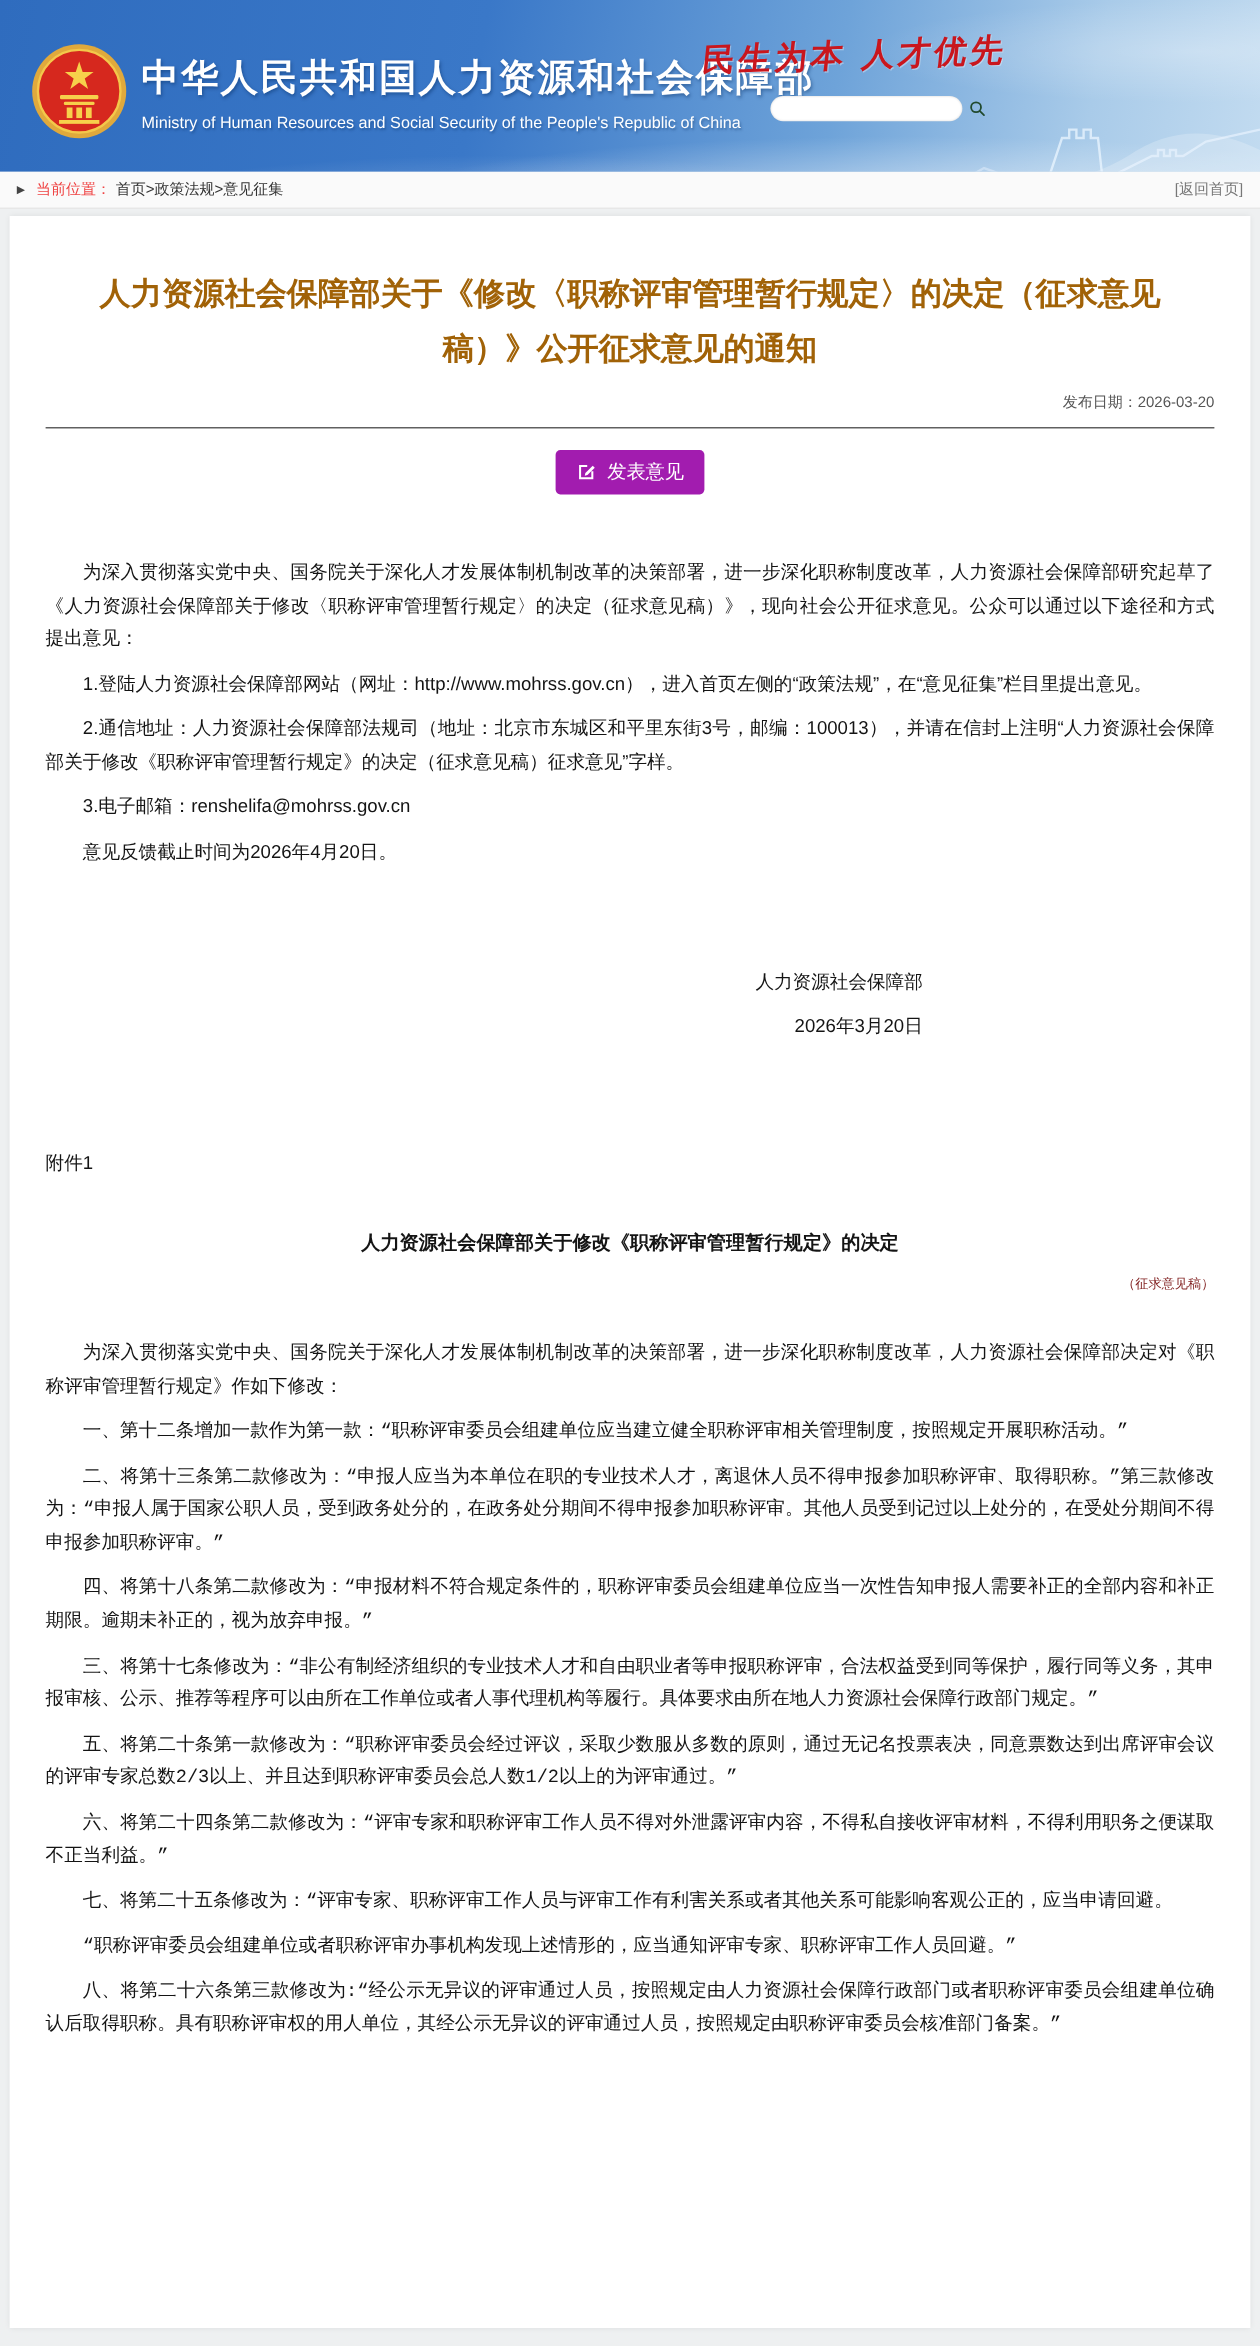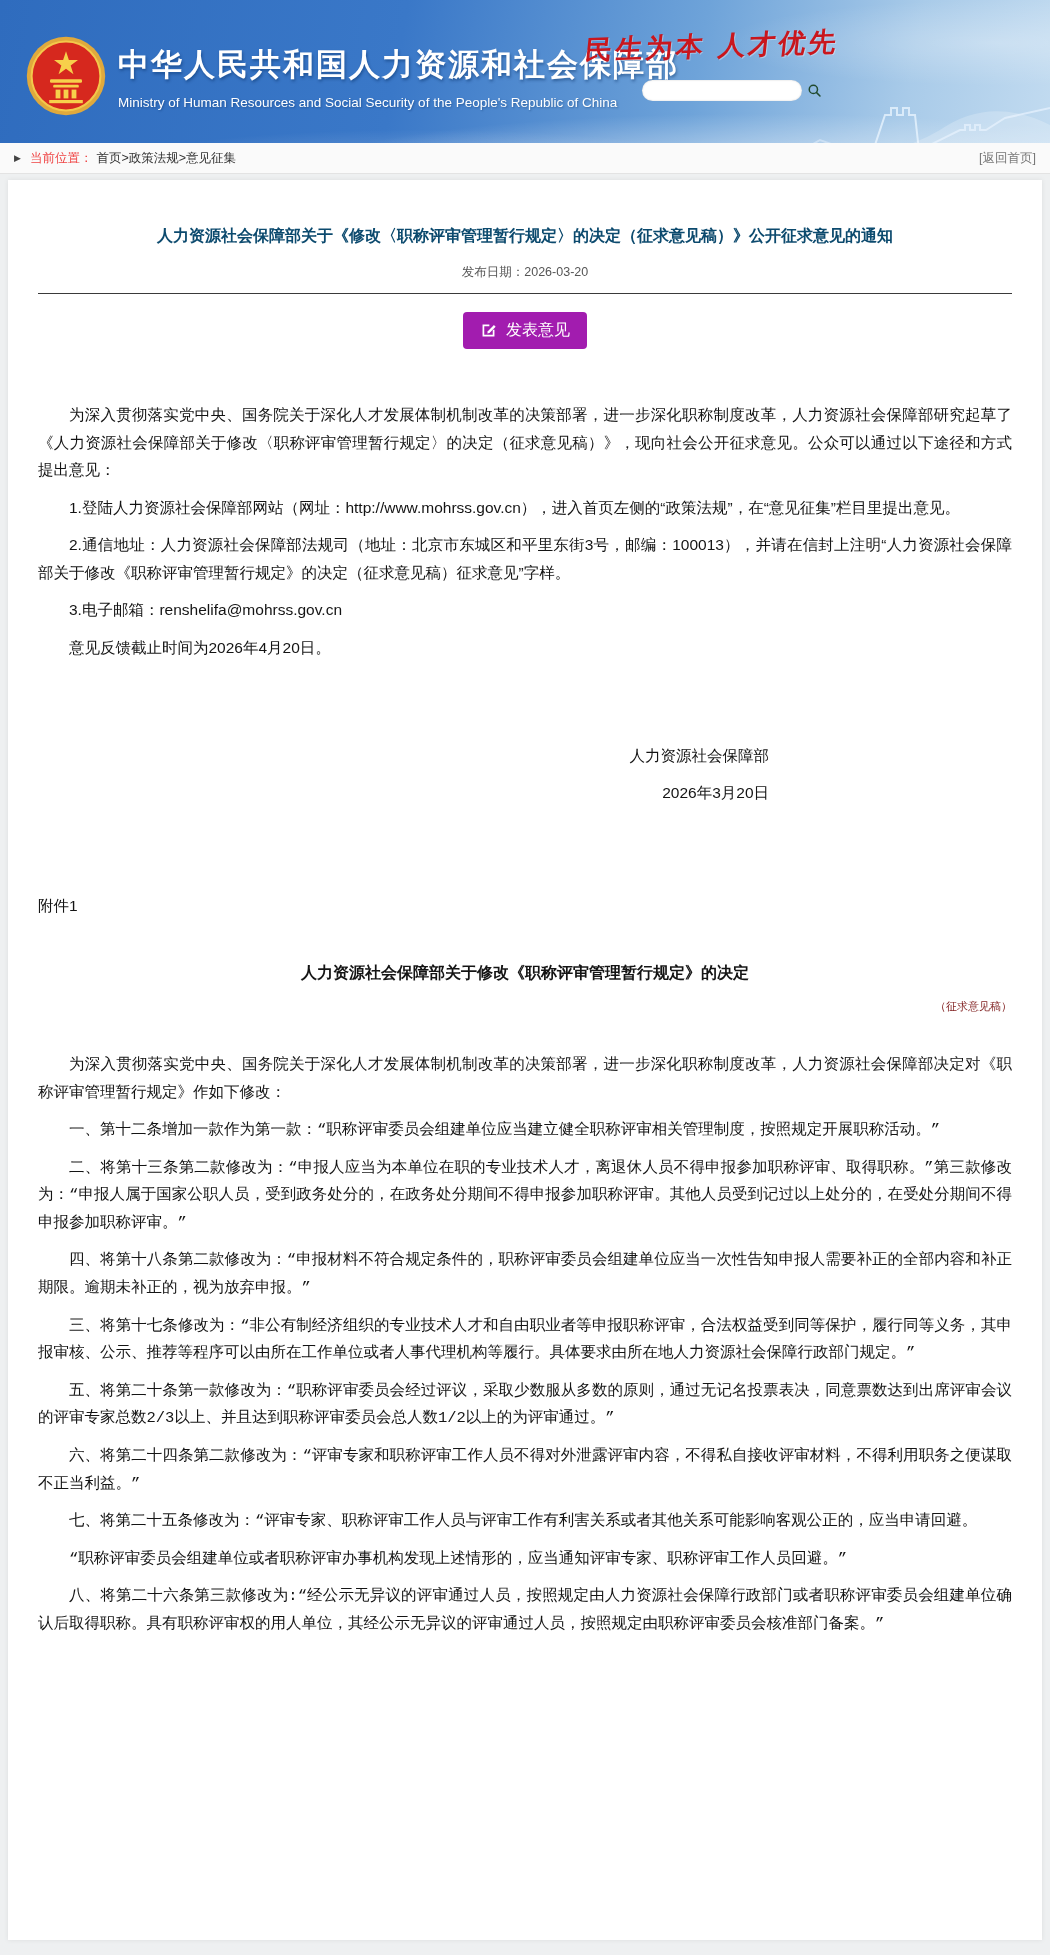--- a/index.html
+++ b/index.html
@@ -54,23 +54,23 @@
   .breadcrumb-path { color: #333; cursor: pointer; }
   .return-home { margin-left: auto; color: #777; text-decoration: none; font-size: 12.5px; cursor: pointer; }
 
   
   .content-card {
     margin: 6px 8px 0; background: #fff; box-shadow: 0 0 5px rgba(0,0,0,.08);
     padding: 28px 30px 40px; min-height: 1760px;
   }
   .article-title {
     max-width: 900px; margin: 14px auto 0; text-align: center;
-    font-size: 16px; font-weight: bold; line-height: 1.75; color: #0c4a6e;
+    font-size: 26px; font-weight: bold; line-height: 1.75; color: #a16207;
   }
-  .publish-date { text-align: center; font-size: 12.5px; color: #555; margin-top: 14px; }
+  .publish-date { text-align: right; font-size: 12.5px; color: #555; margin-top: 14px; }
   .title-rule { border: none; border-top: 1.5px solid #3a3a3a; margin-top: 12px; }
   .comment-btn {
     display: flex; align-items: center; gap: 9px; margin: 18px auto 0;
     background: #a21caf; color: #fff; border: none; border-radius: 4px;
     padding: 8px 17px; font-size: 16px; cursor: pointer; font-family: inherit;
   }
   .edit-icon { display: inline-flex; }
 
   .article-body { margin-top: 52px; font-size: 15.5px; line-height: 1.78; text-align: justify; color: #141414; }
   .article-body p { text-indent: 2em; margin-bottom: 10px; }

